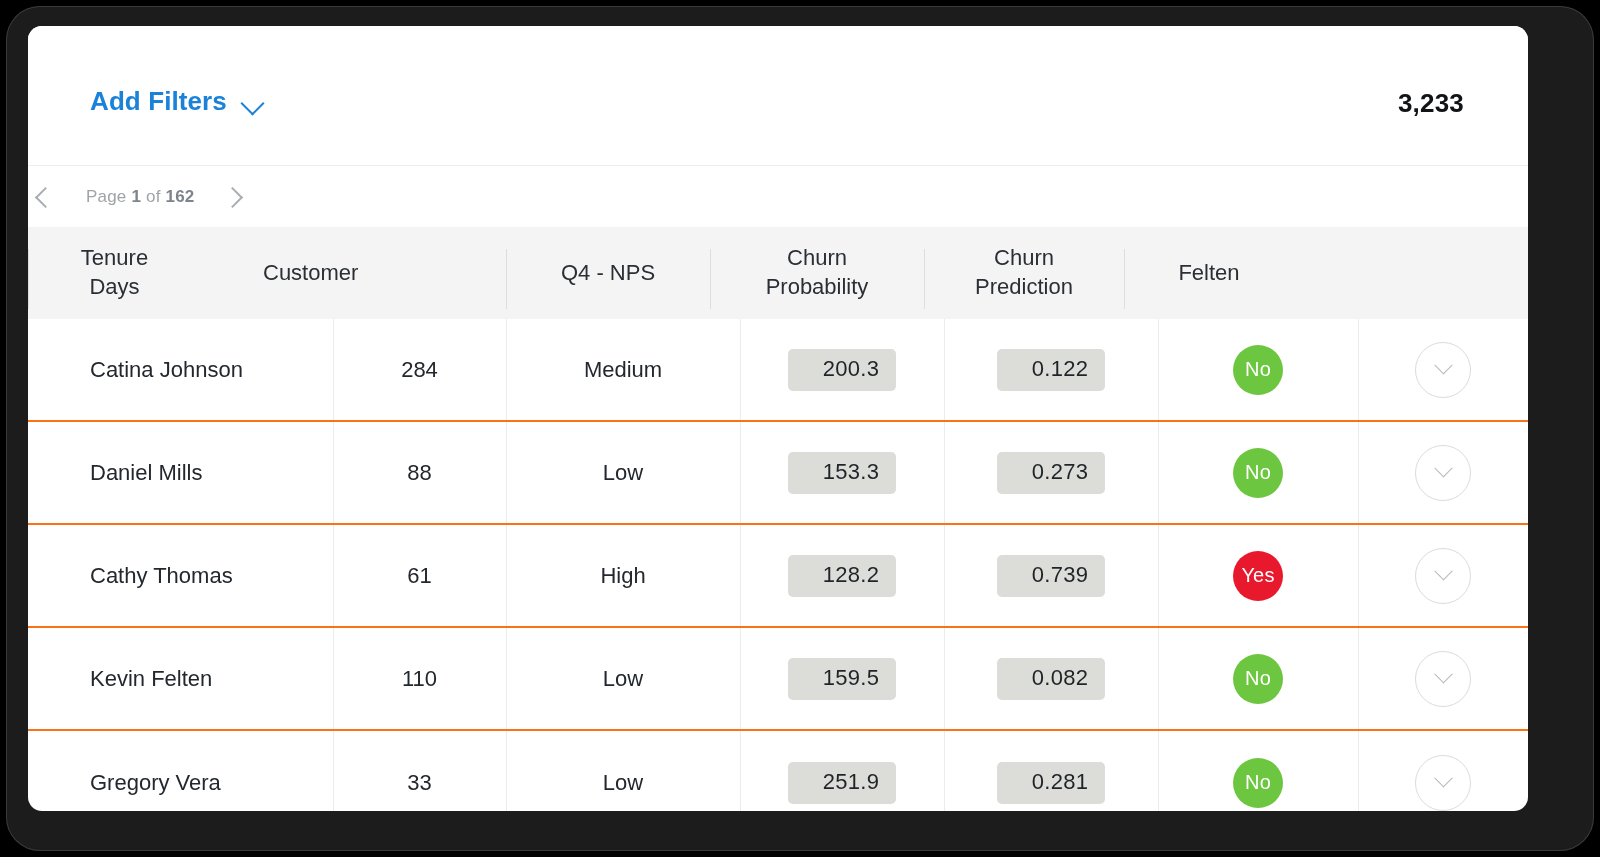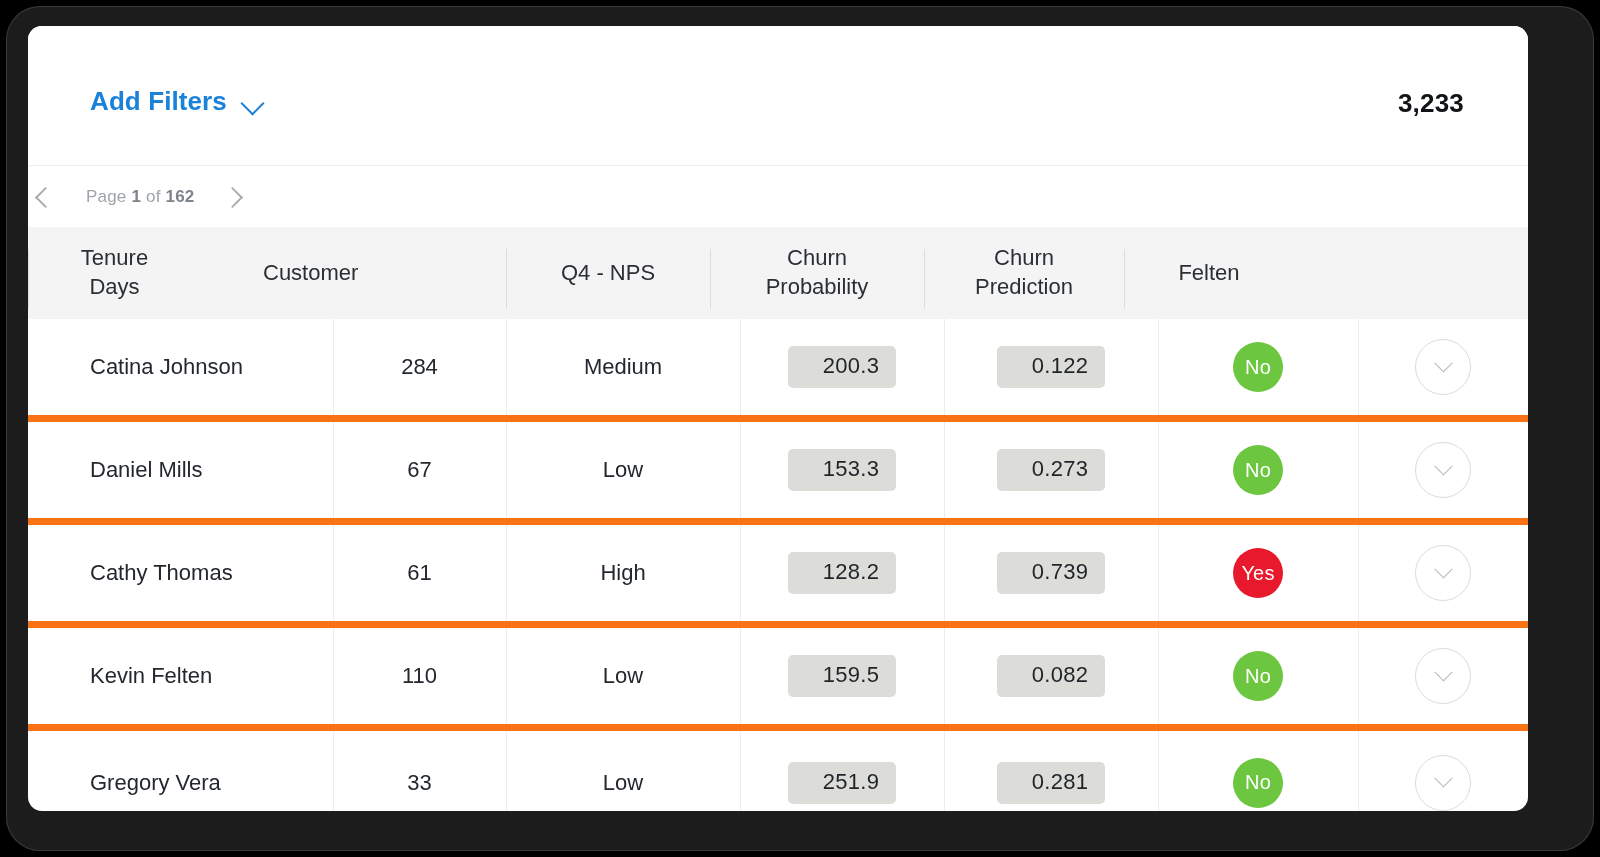--- a/index.html
+++ b/index.html
@@ -127,21 +127,21 @@
   #thead .cell.first { justify-content: flex-start; padding-left: 62px; }
   #thead .cell .divider {
     position: absolute;
     left: 0; top: 22px; bottom: 10px;
     width: 1px;
     background: #dddddd;
   }
 
   .tbody .trow {
     height: 103px;
-    border-bottom: 7px solid #f97316;
+    border-bottom: 2px solid #f97316;
   }
   .tbody .trow:last-child { border-bottom: none; }
   .tbody .cell {
     display: flex; align-items: center; justify-content: center;
     font-size: 22px;
     color: #23282e;
     position: relative;
   }
   .tbody .cell.first { justify-content: flex-start; padding-left: 62px; }
   .tbody .cell .divider {
@@ -289,21 +289,21 @@
                 <span class="chev"></span>
               </span>
             </div>
           </div>
           <div class="trow">
             <div class="cell first c-customer">
               <span>Daniel Mills</span>
             </div>
             <div class="cell c-tenure">
               <span class="divider"></span>
-              <span>67</span>
+              <span>88</span>
             </div>
             <div class="cell c-usage">
               <span class="divider"></span>
               <span>Low</span>
             </div>
             <div class="cell c-nps">
               <span class="divider"></span>
               <span class="pill">153.3</span>
             </div>
             <div class="cell c-prob">

